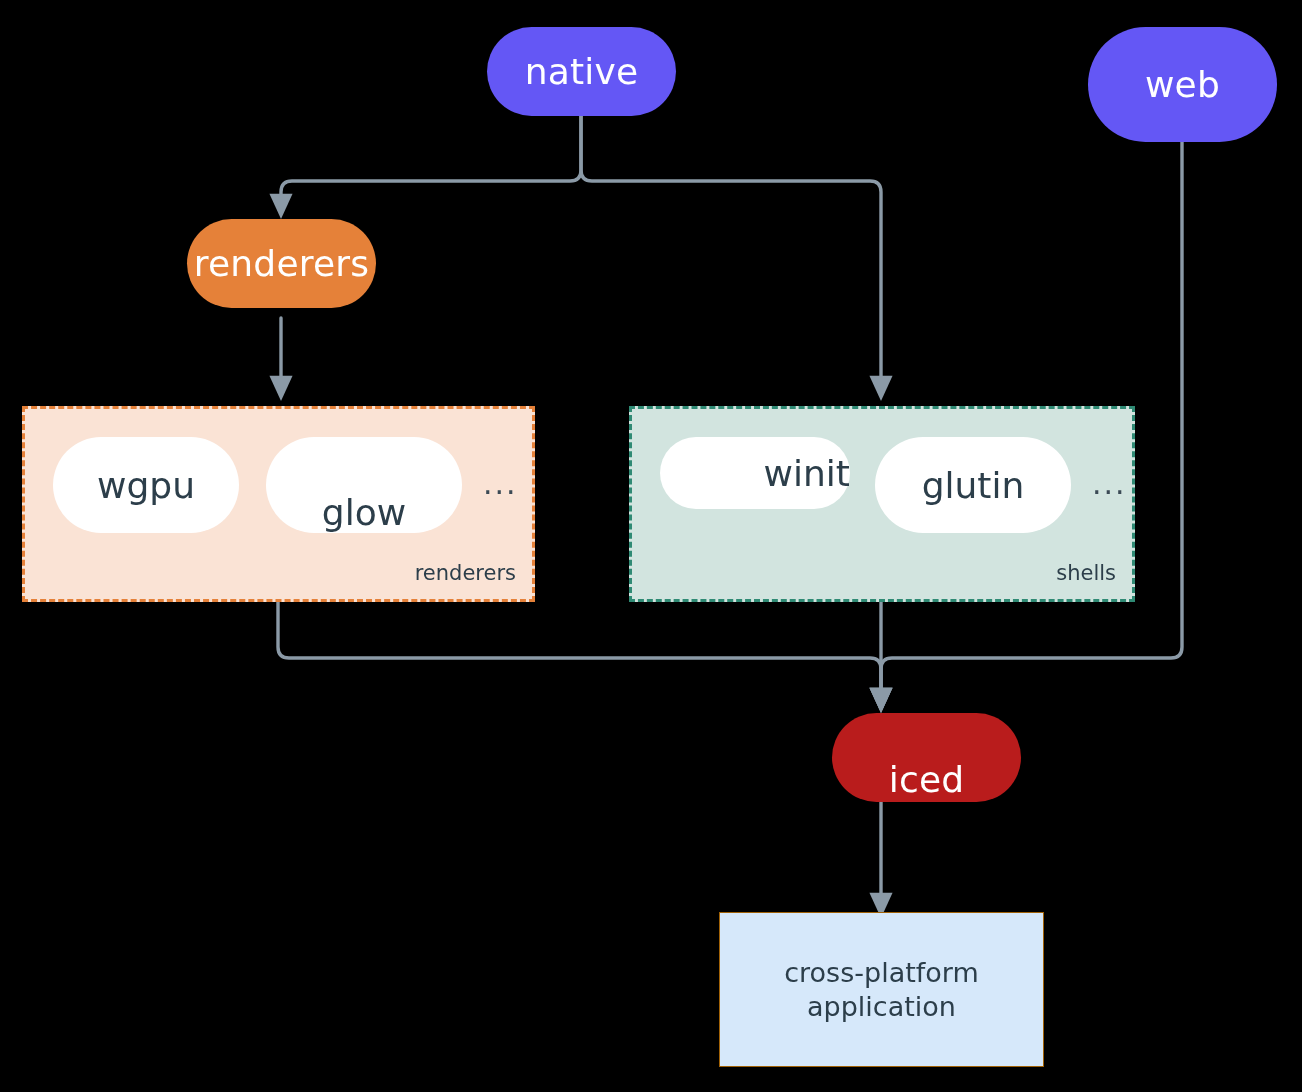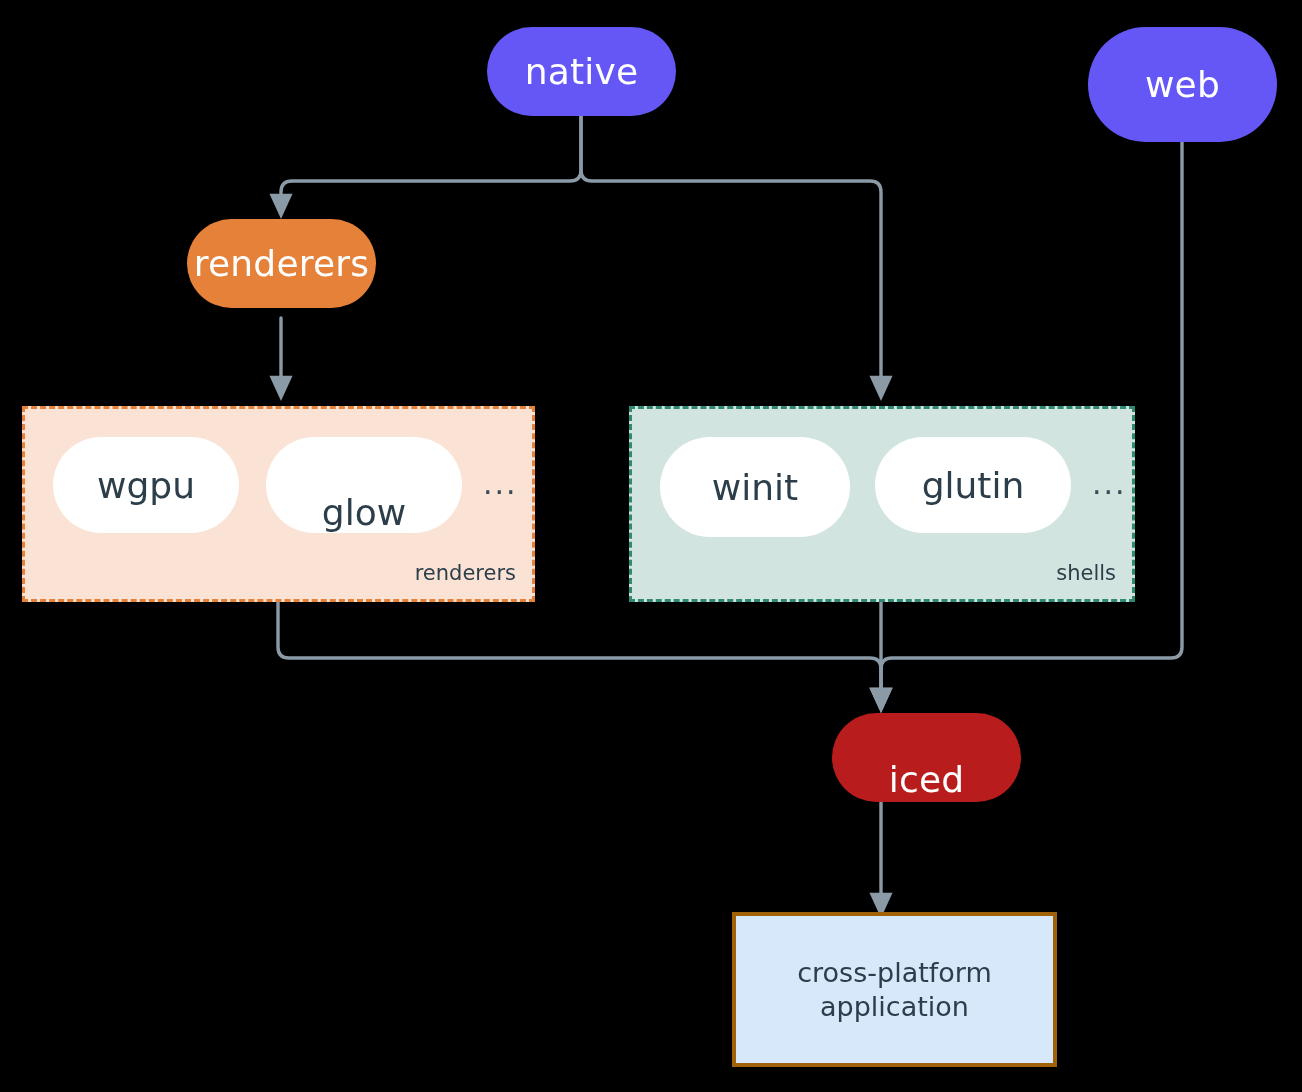--- a/index.html
+++ b/index.html
@@ -52,25 +52,24 @@
   }
   .ellipsis {
     position: absolute;
     color: #3b4a55;
     font-size: 30px;
     line-height: 1;
     letter-spacing: 2px;
   }
   .rect-node {
     background: #d6e8fa;
-    border: 4px solid #a16207;
+    border: 1px solid #a16207;
     color: #2c3e4a;
     font-size: 27px;
     flex-direction: column;
-    margin-left: 13px;
   }
   svg.edges {
     position: absolute;
     left: 0;
     top: 0;
     width: 1302px;
     height: 1092px;
     pointer-events: none;
   }
 </style>
@@ -113,21 +112,21 @@
       <span>wgpu</span>
     </div>
     <div class="chip" style="left:241px; top:28px; width:196px; height:96px;align-items:flex-end;">
       <span>glow</span>
     </div>
     <div class="ellipsis" style="left:458px; top:60px;">...</div>
     <div class="group-label" style="right:16px; bottom:14px;text-align:right;">renderers</div>
   </div>
 
   <div class="group-box" style="left:629px; top:406px; width:506px; height:196px; background:#d2e4df; border:3px dashed #2f8a74;">
-    <div class="chip" style="left:28px; top:28px; width:190px; height:100px;">
+    <div class="chip" style="left:28px; top:28px; width:190px; height:72px;justify-content:flex-end;">
       <span>winit</span>
     </div>
     <div class="chip" style="left:243px; top:28px; width:196px; height:96px;">
       <span>glutin</span>
     </div>
     <div class="ellipsis" style="left:460px; top:60px;">...</div>
     <div class="group-label" style="right:16px; bottom:14px;">shells</div>
   </div>
 
   <div class="node pill" style="left:832px; top:713px; width:189px; height:89px; background:#b91c1c;align-items:flex-end;">

